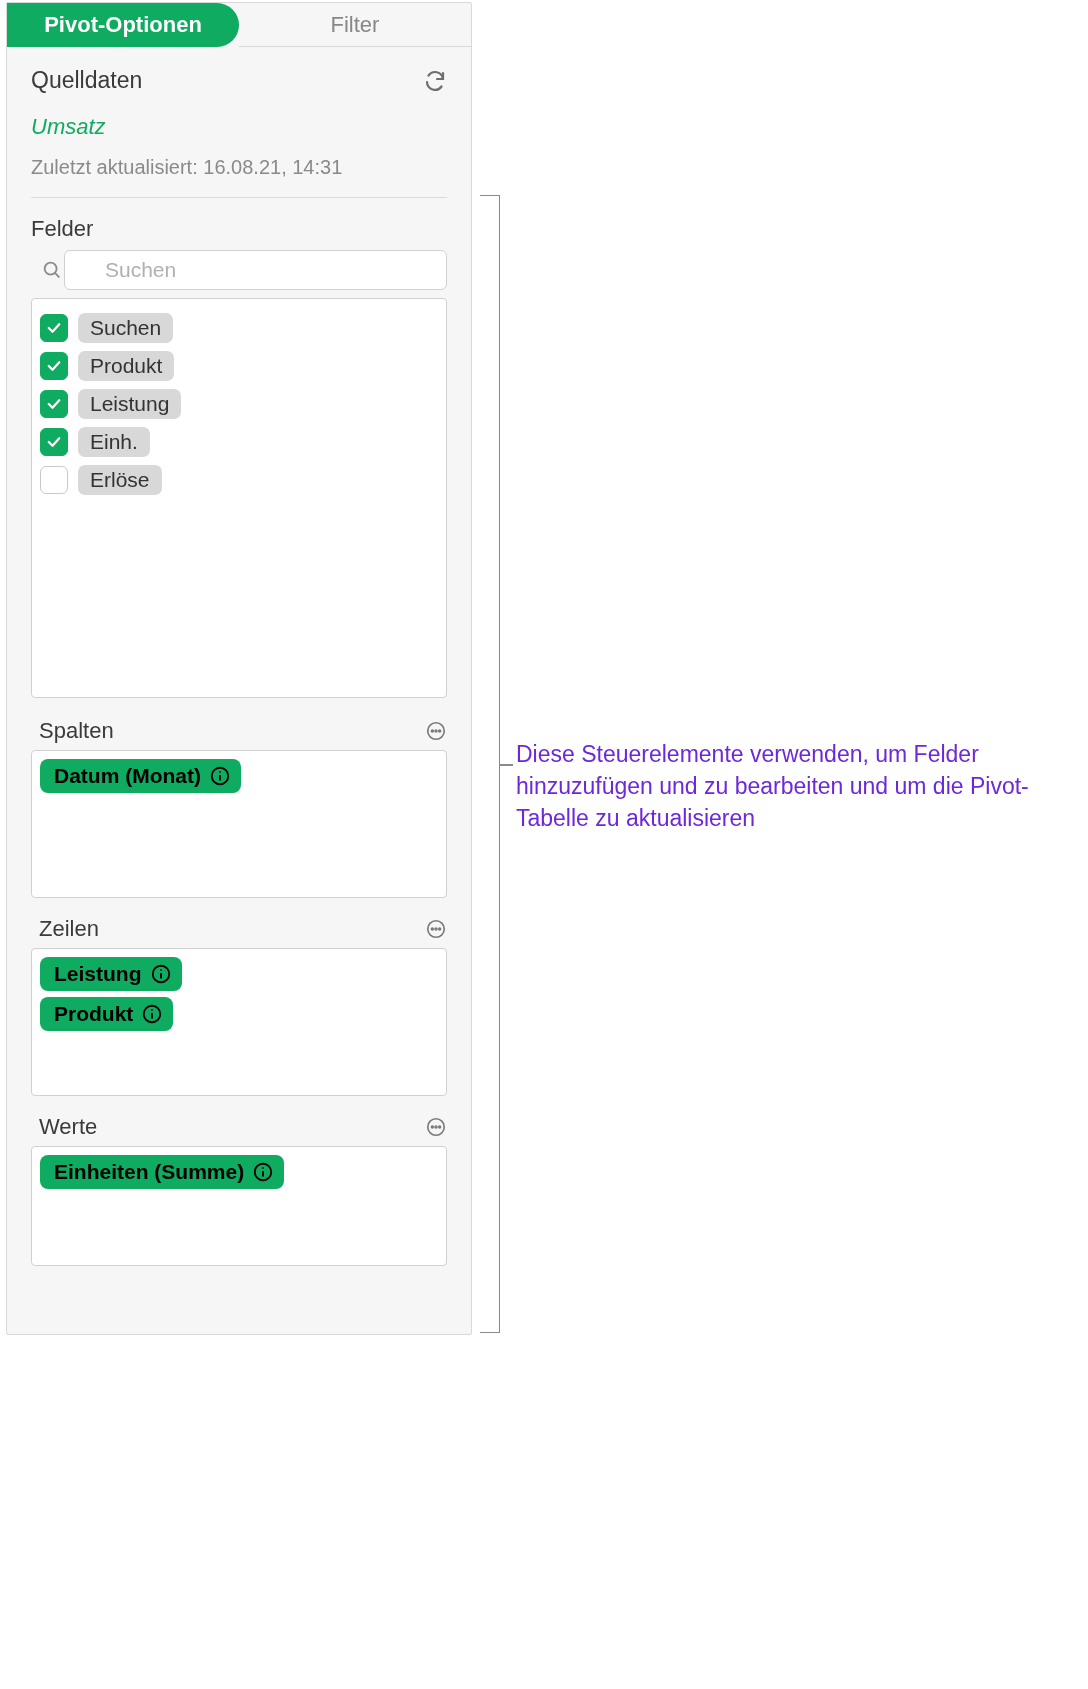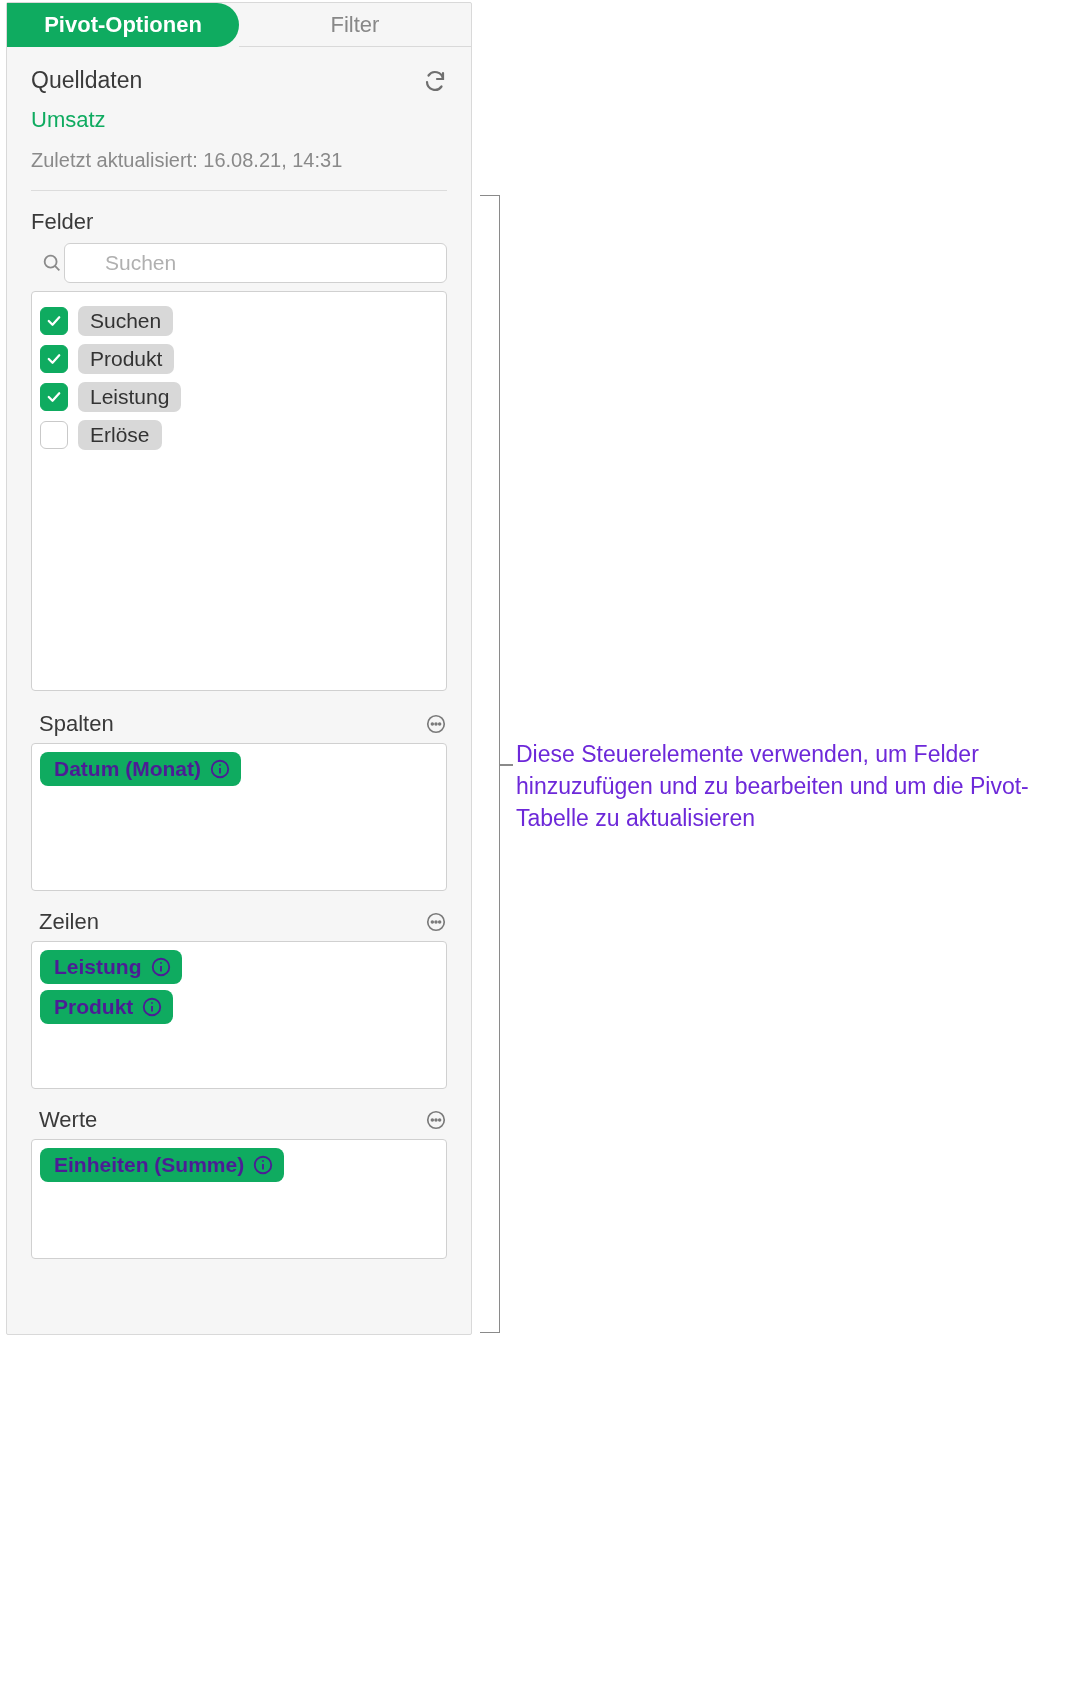--- a/index.html
+++ b/index.html
@@ -43,37 +43,38 @@
     border-bottom: none;
   }
   .tab.active:first-child { border-radius: 0 22px 22px 0; align-items: center; }
   .body {
     padding: 20px 24px 18px 24px;
   }
   .source-header {
     display: flex;
     justify-content: space-between;
     align-items: center;
-    margin-bottom: 13px;
+    margin-bottom: 20px;
     text-align: center;
   }
   .source-title {
     font-size: 23px;
     color: #3a3a3a;
   }
   .refresh {
     width: 24px;
     height: 24px;
     color: #6f6f6f;
     cursor: pointer;
   }
   .source-name {
     color: #0fab60;
     font-size: 22px;
     margin-bottom: 6px;
+    font-style: italic;
   }
   .last-updated {
     color: #8a8a8a;
     font-size: 20px;
     margin-bottom: 18px;
     margin-top: 16px;
   }
   .divider {
     height: 1px;
     background: #dcdcdc;
@@ -175,21 +176,21 @@
     margin-bottom: 18px;
     display: flex;
     flex-direction: column;
     align-items: flex-start;
     gap: 6px;
   }
   .zone-box.lg { min-height: 148px; }
   .zone-box.sm { min-height: 120px; }
   .green-chip {
     background: #0fab60;
-    color: #4c1d95;
+    color: #000000;
     padding: 5px 10px 5px 14px;
     border-radius: 8px;
     font-size: 21px;
     font-weight: 600;
     display: inline-flex;
     align-items: center;
     gap: 8px;
     cursor: grab;
   }
   .green-chip .info-icon {
@@ -287,20 +288,28 @@
           </div>
           <div class="field-chip">Produkt</div>
         </div>
         <div class="field-row">
           <div class="chk checked">
             <svg viewBox="0 0 24 24" fill="none" stroke="currentColor" stroke-width="3" stroke-linecap="round" stroke-linejoin="round">
               <polyline points="5 12 10 17 19 7"></polyline>
             </svg>
           </div>
           <div class="field-chip">Leistung</div>
+        </div>
+        <div class="field-row">
+          <div class="chk checked">
+            <svg viewBox="0 0 24 24" fill="none" stroke="currentColor" stroke-width="3" stroke-linecap="round" stroke-linejoin="round">
+              <polyline points="5 12 10 17 19 7"></polyline>
+            </svg>
+          </div>
+          <div class="field-chip">Einh.</div>
         </div>
         <div class="field-row">
           <div class="chk"></div>
           <div class="field-chip">Erlöse</div>
         </div>
       </div>
 
     <div class="zone-header">
       <div class="zone-label">Spalten</div>
       <span class="more-btn">

